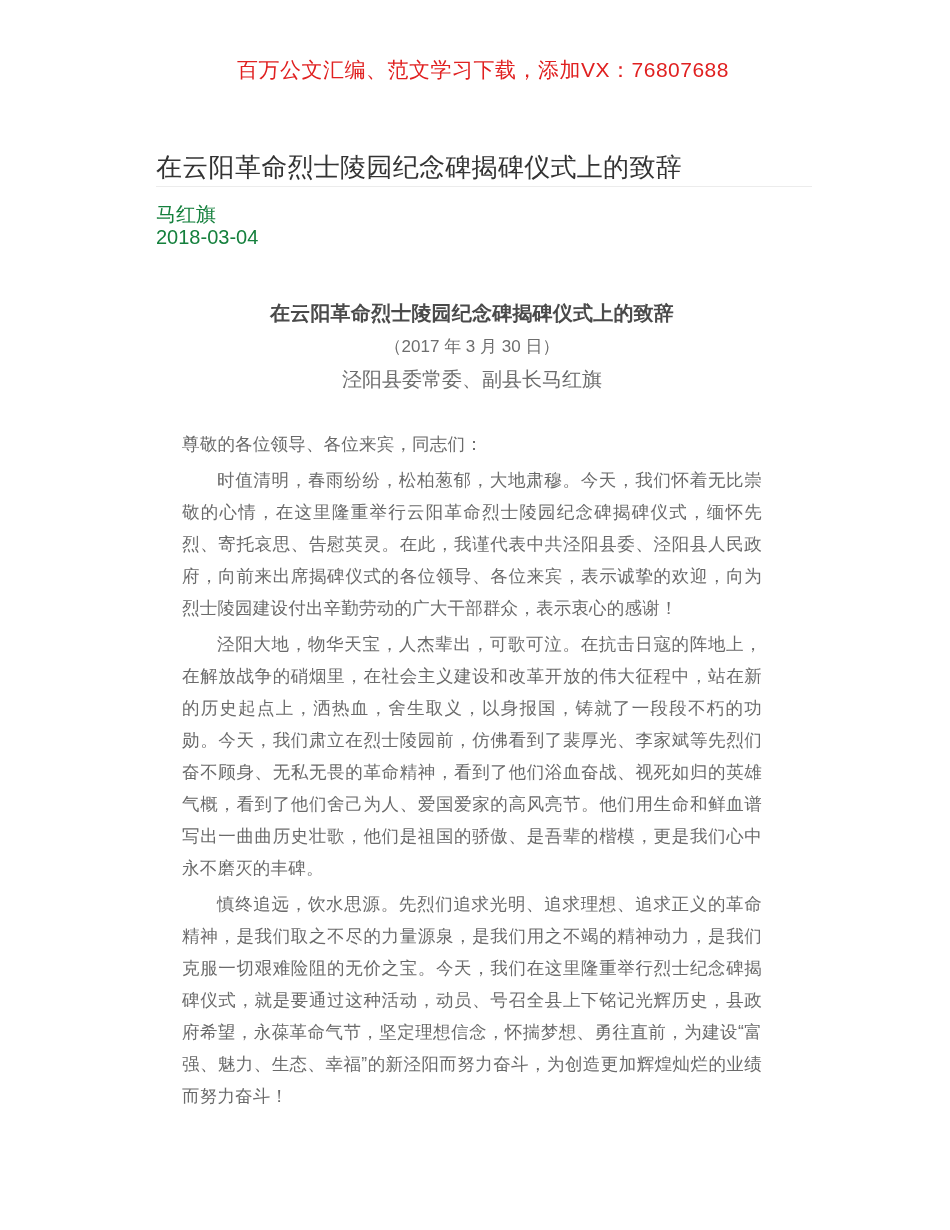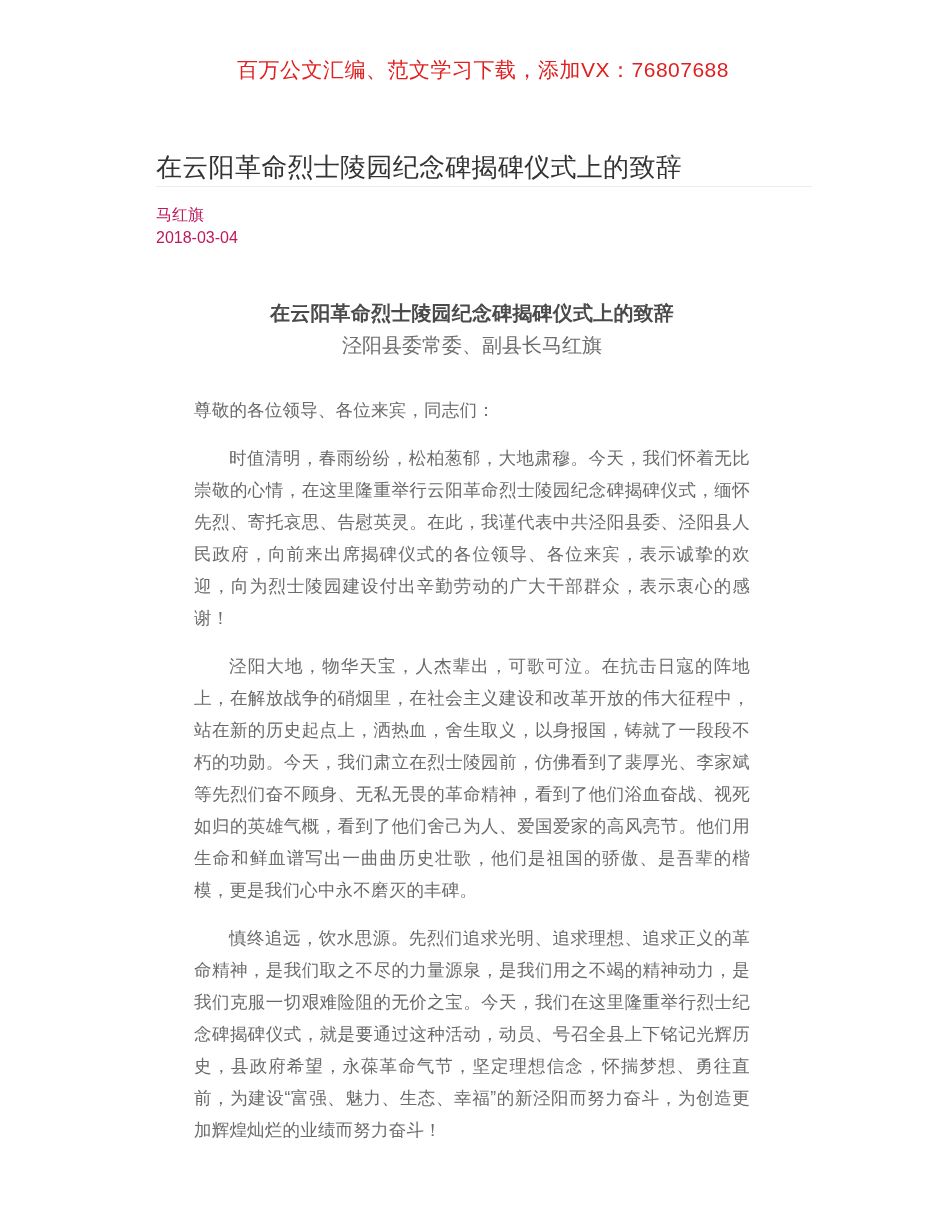--- a/index.html
+++ b/index.html
@@ -55,22 +55,22 @@
     left: 156px;
     width: 656px;
     height: 1px;
     background: #ececec;
   }
 
   .meta-block {
     position: absolute;
     top: 203px;
     left: 156px;
-    color: #be185d;
-    font-size: 16px;
+    color: #15803d;
+    font-size: 20px;
     line-height: 23px;
   }
   .meta-block .meta-line {
     display: block;
   }
 
   
   .doc {
     position: absolute;
     top: 298px;
@@ -101,21 +101,21 @@
     font-size: 20px;
     line-height: 30px;
     margin-top: 2px;
   }
 
   .body-text {
     margin-top: 34px;
   }
 
   .body-text p {
-    margin: 16px;
+    margin: 4px;
     color: #6a6a6a;
     font-size: 17.5px;
     line-height: 32px;
     text-align: justify;
     text-justify: inter-ideograph;
     letter-spacing: 0.2px;
   }
 
   .body-text p.indent {
     text-indent: 2em;
@@ -134,20 +134,21 @@
 
   <div class="meta-block">
     <span class="meta-line">马红旗</span>
     <span class="meta-line">2018-03-04</span>
   </div>
 
   <div class="doc">
 
     <div class="doc-heading">在云阳革命烈士陵园纪念碑揭碑仪式上的致辞</div>
 
+    <div class="doc-date">（2017 年 3 月 30 日）</div>
 
     <div class="doc-byline">泾阳县委常委、副县长马红旗</div>
 
     <div class="body-text">
       <p>尊敬的各位领导、各位来宾，同志们：</p>
       <p class="indent">时值清明，春雨纷纷，松柏葱郁，大地肃穆。今天，我们怀着无比崇敬的心情，在这里隆重举行云阳革命烈士陵园纪念碑揭碑仪式，缅怀先烈、寄托哀思、告慰英灵。在此，我谨代表中共泾阳县委、泾阳县人民政府，向前来出席揭碑仪式的各位领导、各位来宾，表示诚挚的欢迎，向为烈士陵园建设付出辛勤劳动的广大干部群众，表示衷心的感谢！</p>
       <p class="indent">泾阳大地，物华天宝，人杰辈出，可歌可泣。在抗击日寇的阵地上，在解放战争的硝烟里，在社会主义建设和改革开放的伟大征程中，站在新的历史起点上，洒热血，舍生取义，以身报国，铸就了一段段不朽的功勋。今天，我们肃立在烈士陵园前，仿佛看到了裴厚光、李家斌等先烈们奋不顾身、无私无畏的革命精神，看到了他们浴血奋战、视死如归的英雄气概，看到了他们舍己为人、爱国爱家的高风亮节。他们用生命和鲜血谱写出一曲曲历史壮歌，他们是祖国的骄傲、是吾辈的楷模，更是我们心中永不磨灭的丰碑。</p>
       <p class="indent">慎终追远，饮水思源。先烈们追求光明、追求理想、追求正义的革命精神，是我们取之不尽的力量源泉，是我们用之不竭的精神动力，是我们克服一切艰难险阻的无价之宝。今天，我们在这里隆重举行烈士纪念碑揭碑仪式，就是要通过这种活动，动员、号召全县上下铭记光辉历史，县政府希望，永葆革命气节，坚定理想信念，怀揣梦想、勇往直前，为建设“富强、魅力、生态、幸福”的新泾阳而努力奋斗，为创造更加辉煌灿烂的业绩而努力奋斗！</p>
     </div>
 

